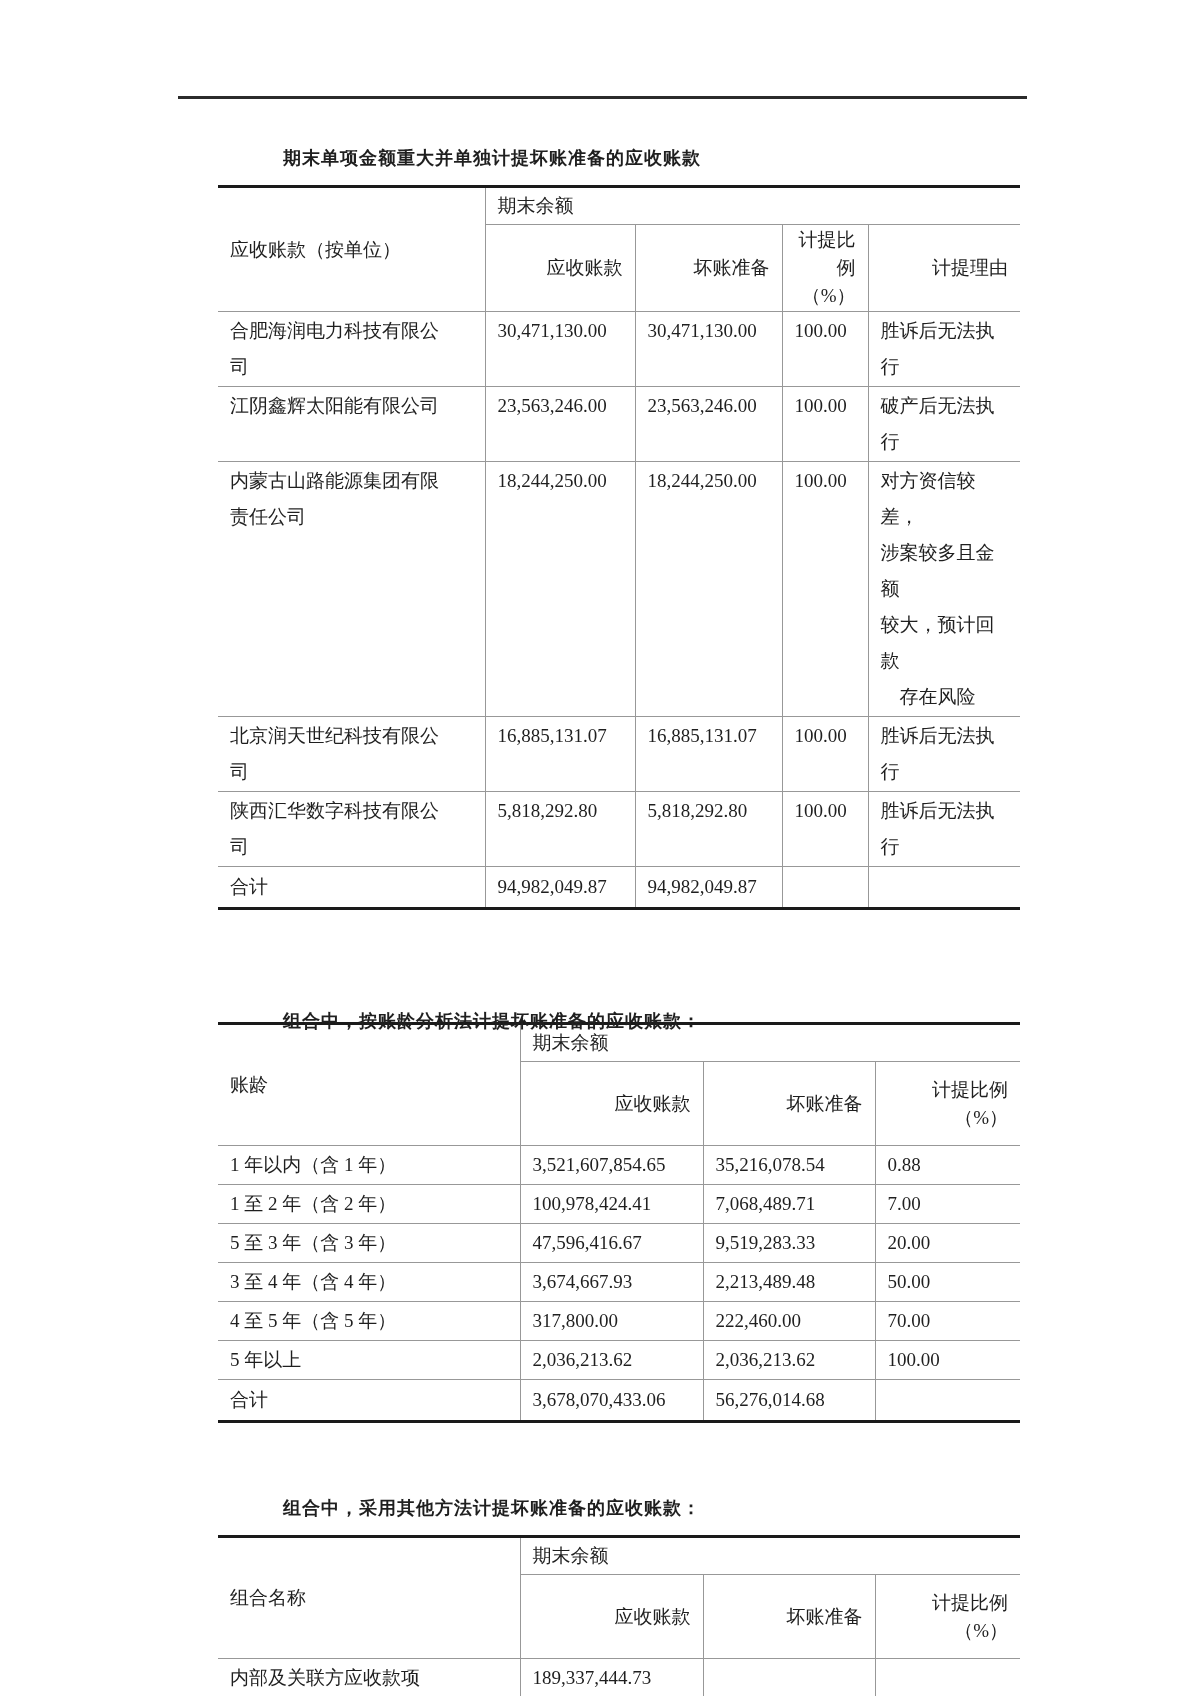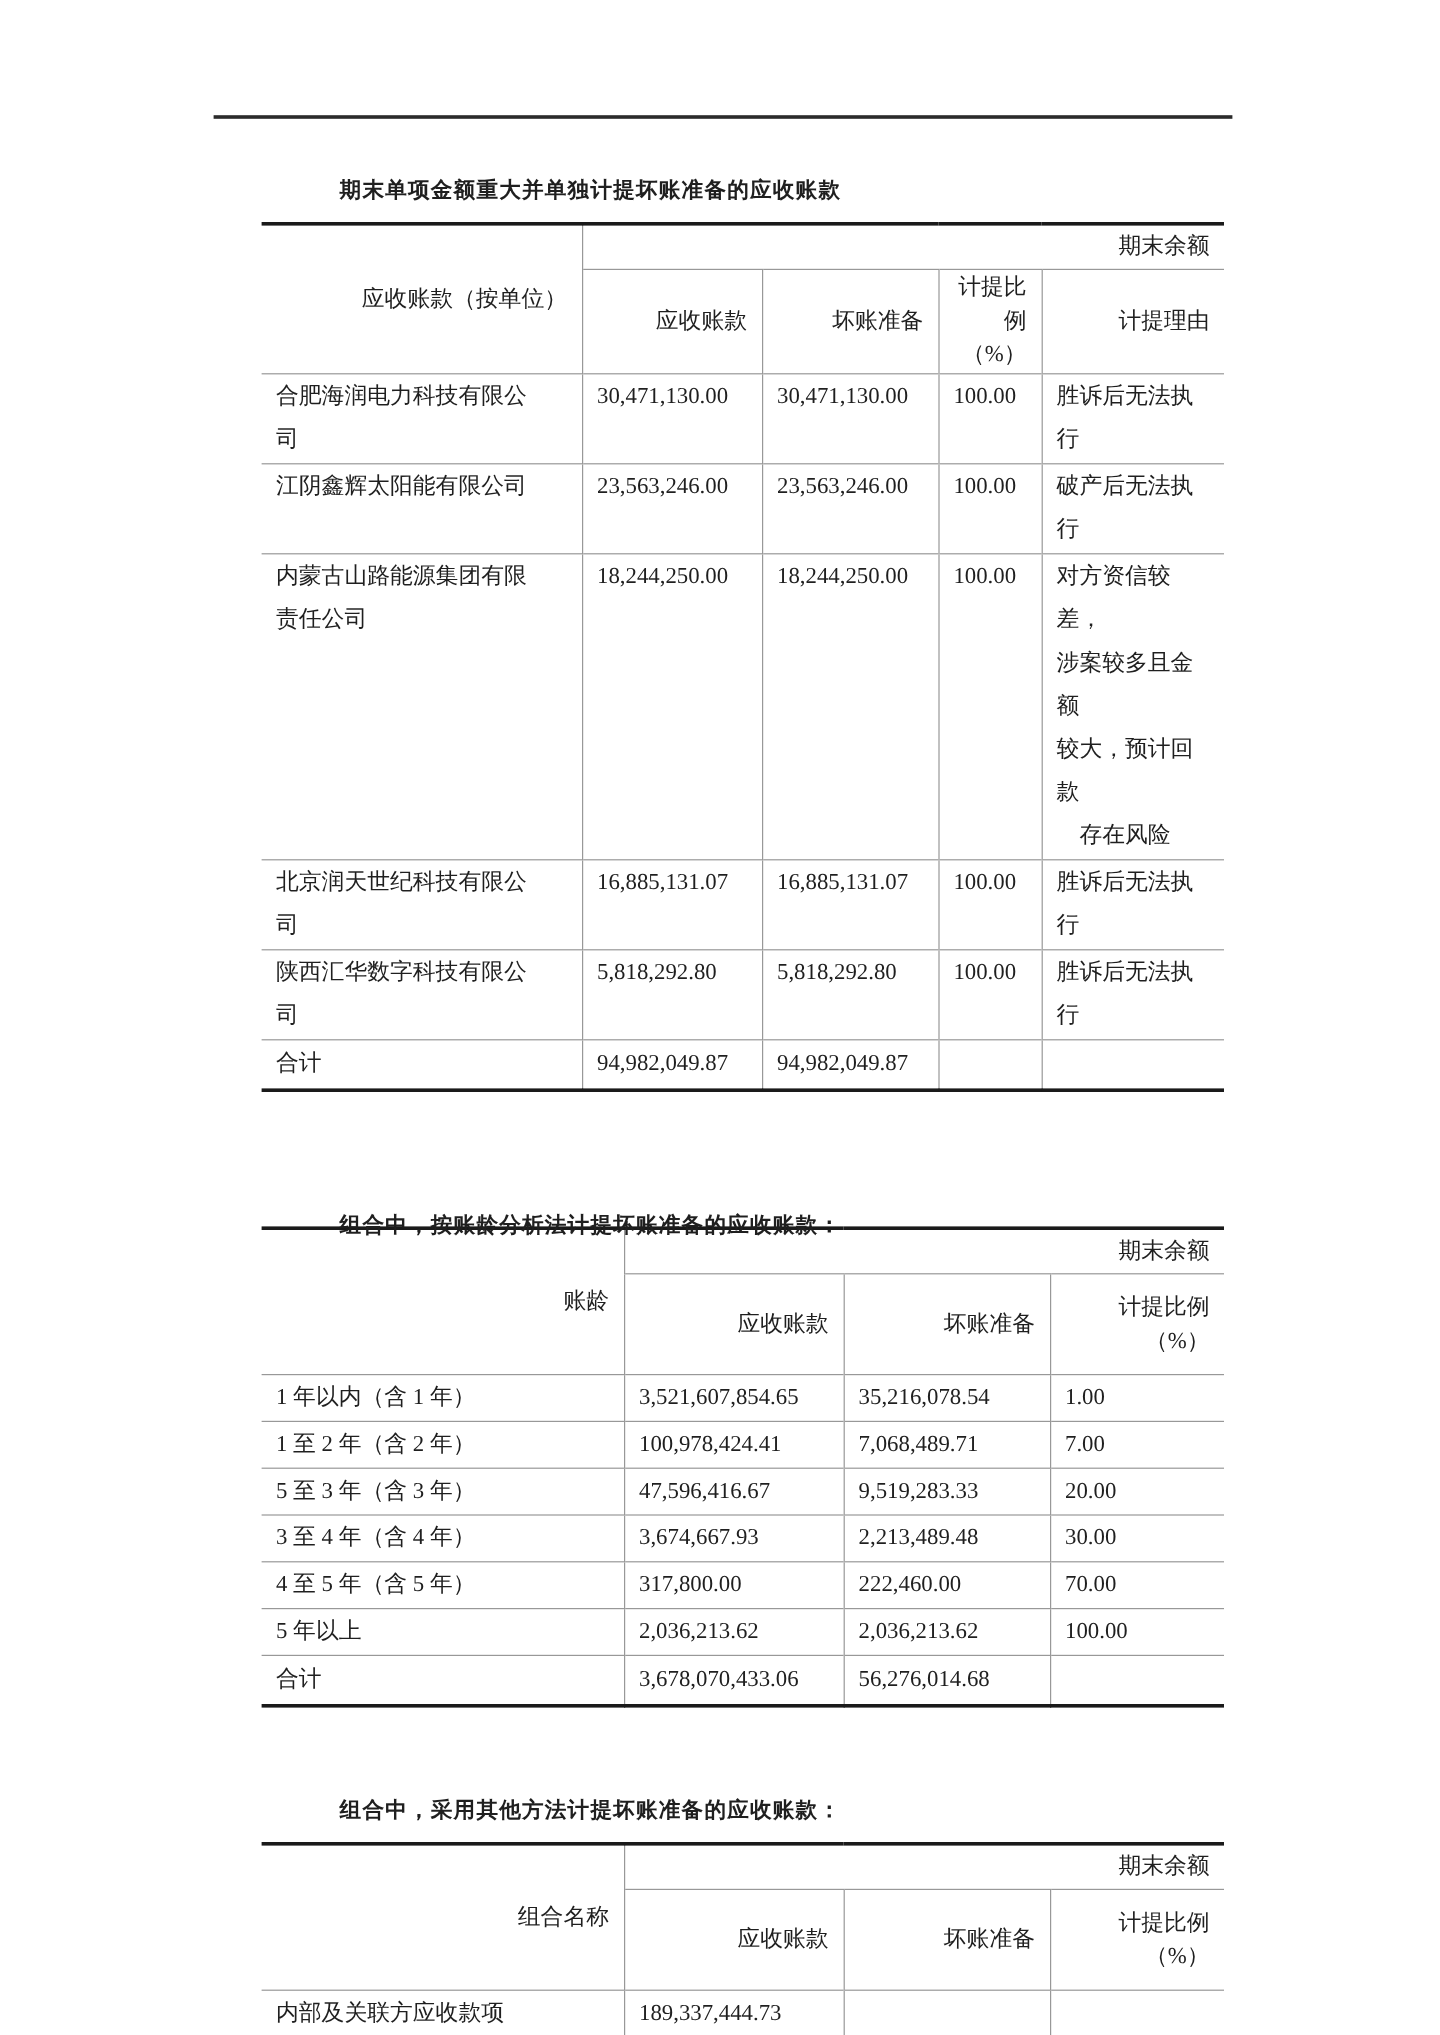--- a/index.html
+++ b/index.html
@@ -28,21 +28,21 @@
     border-bottom:3px solid #1a1a1a;
   }
   table.fin td {
     vertical-align:top;
     line-height:36px;
     padding:1px 12px;
     white-space:pre-line;
     overflow:hidden;
   }
   
-  tr.hA td { text-align:right; height:36px; line-height:34px; vertical-align:middle; white-space:normal; }
+  tr.hA td { text-align:left; height:36px; line-height:34px; vertical-align:middle; white-space:normal; }
   tr.hB td { text-align:right; height:84px; vertical-align:middle; line-height:28px; border-top:1px solid #989898; }
   td.hcol1 { text-align:center; vertical-align:middle; white-space:normal; }
   
   .vl { border-left:1px solid #989898; }
   
   tr.r td { border-top:1px solid #989898; }
   td.name { padding-left:14px; padding-right:10px; }
   td.num { text-align:left; }
   td.reason { padding-left:12px; padding-right:6px; }
   tr.total td { height:40px; line-height:38px; vertical-align:middle; }
@@ -149,39 +149,39 @@
     <tr class="hB">
       <td class="vl">应收账款</td>
       <td class="vl">坏账准备</td>
       <td class="vl">计提比例
 （%）</td>
     </tr>
     <tr class="r">
       <td class="name">1 年以内（含 1 年）</td>
       <td class="num vl">3,521,607,854.65</td>
       <td class="num vl">35,216,078.54</td>
-      <td class="num vl">1.00</td>
+      <td class="num vl">0.88</td>
     </tr>
     <tr class="r">
       <td class="name">1 至 2 年（含 2 年）</td>
       <td class="num vl">100,978,424.41</td>
       <td class="num vl">7,068,489.71</td>
       <td class="num vl">7.00</td>
     </tr>
     <tr class="r">
       <td class="name">5 至 3 年（含 3 年）</td>
       <td class="num vl">47,596,416.67</td>
       <td class="num vl">9,519,283.33</td>
       <td class="num vl">20.00</td>
     </tr>
     <tr class="r">
       <td class="name">3 至 4 年（含 4 年）</td>
       <td class="num vl">3,674,667.93</td>
       <td class="num vl">2,213,489.48</td>
-      <td class="num vl">30.00</td>
+      <td class="num vl">50.00</td>
     </tr>
     <tr class="r">
       <td class="name">4 至 5 年（含 5 年）</td>
       <td class="num vl">317,800.00</td>
       <td class="num vl">222,460.00</td>
       <td class="num vl">70.00</td>
     </tr>
     <tr class="r">
       <td class="name">5 年以上</td>
       <td class="num vl">2,036,213.62</td>

